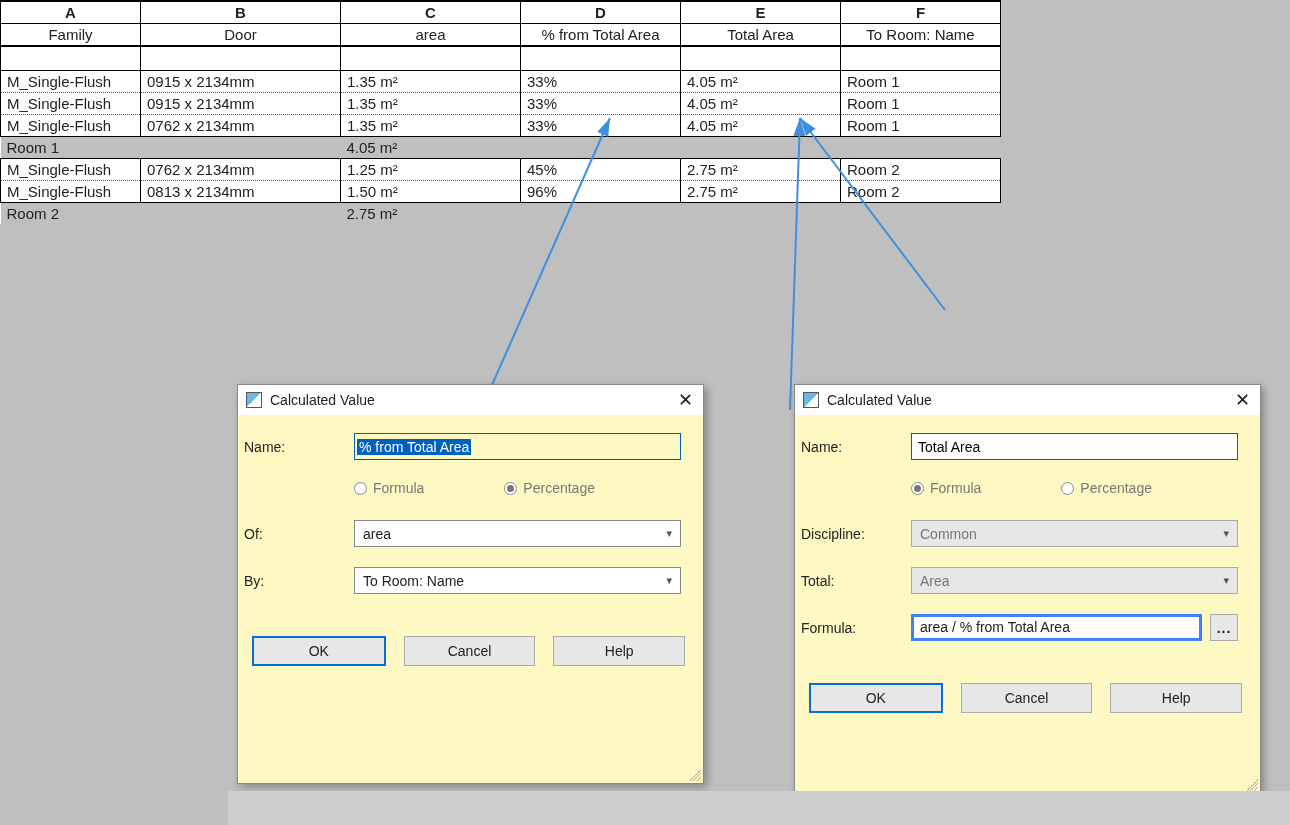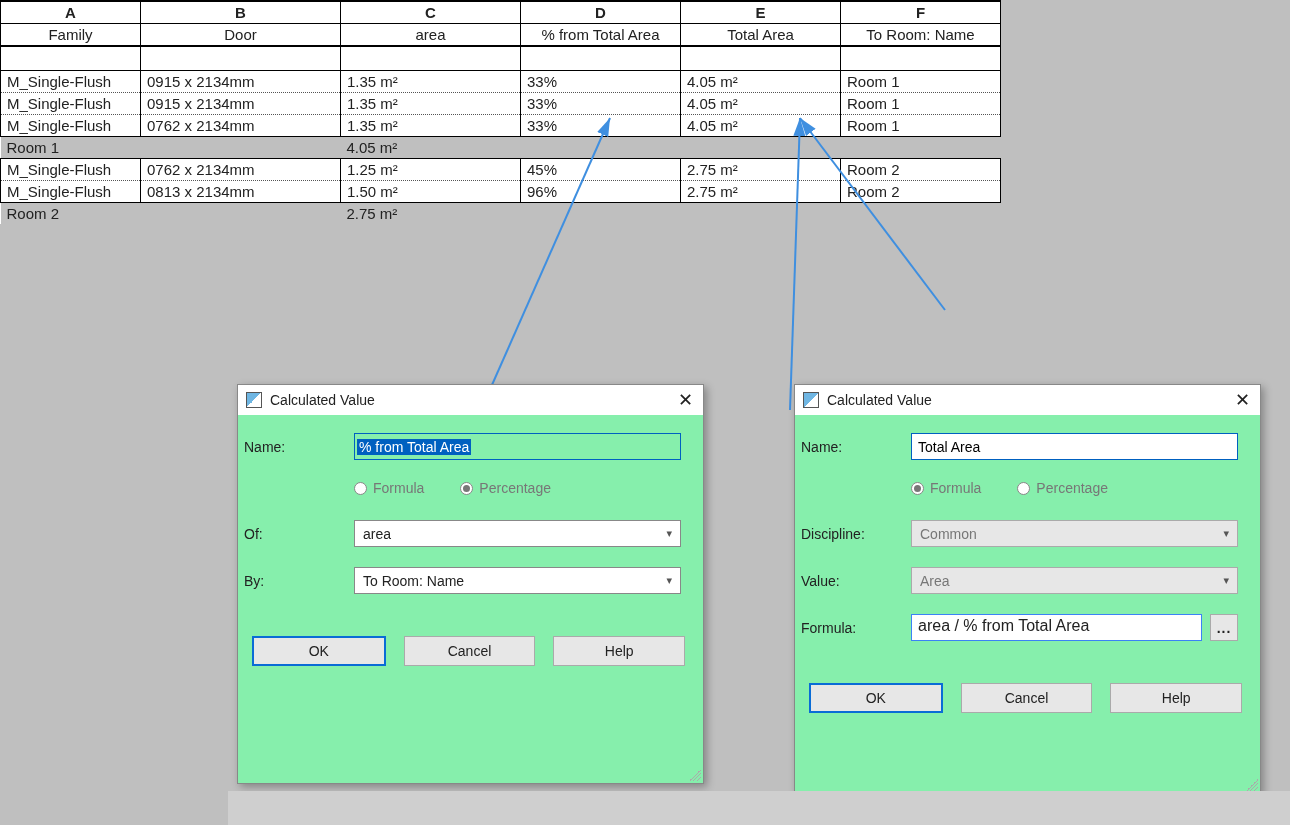--- a/index.html
+++ b/index.html
@@ -81,21 +81,21 @@
     border-left: 1px solid #000;
     border-right: 1px solid #000;
     height: 24px;
     background:#fff;
   }
 
   
   .dialog {
     position: absolute;
     width: 467px;
-    background: #86efac;
+    background: #fef9c3;
     border: 1px solid #888;
     box-shadow: 3px 3px 8px rgba(0,0,0,.3);
     font-size: 14px;
     color: #222;
   }
   .dialog .titlebar {
     display: flex;
     align-items: center;
     justify-content: space-between;
     padding: 6px 10px 6px 8px;
@@ -130,21 +130,21 @@
     flex: 1;
     height: 27px;
     border: 1px solid #0060c0;
     padding: 2px 6px;
     font-size: 14px;
     outline: none;
   }
   .dialog .sel-text { color:#fff; background:#0060c0; padding:0 2px; }
   .radio-row {
     display:flex;
-    gap: 36px;
+    gap: 80px;
     padding-left: 110px;
     margin-bottom: 24px;
     color:#777;
     align-items:center;
   }
   .radio {
     width: 13px; height: 13px;
     border: 1px solid #888;
     border-radius: 50%;
     display:inline-flex;
@@ -205,24 +205,24 @@
     background:#e7e7e7;
     display:flex;align-items:center;justify-content:center;
     margin-left:8px;
     font-weight:bold;
     cursor:pointer;
     letter-spacing:1px;
   }
   .formula-input{
     flex:1;
     height:27px;
-    border:1px solid #3b82f6;
+    border:3px solid #3b82f6;
     background:#fff;
     padding:2px 6px;
-    font-size:16px;
+    font-size:14px;
   }
   .disabled-text{ color:#777; }
 
   
   svg.overlay{
     position:absolute;
     left:0;top:0;
     width:1290px;height:825px;
     pointer-events:none;
   }
@@ -445,21 +445,21 @@
         </span>
     </div>
     <div class="row">
       <span class="lab">Discipline:</span>
       <div class="combo">
         <span class="disabled-text">Common</span>
         <span class="chev">▾</span>
       </div>
     </div>
     <div class="row">
-      <span class="lab">Value:</span>
+      <span class="lab">Total:</span>
       <div class="combo">
         <span class="disabled-text">Area</span>
         <span class="chev">▾</span>
       </div>
     </div>
     <div class="row">
       <span class="lab">Formula:</span>
       <div class="formula-input">area / % from Total Area</div>
       <div class="dots-btn">...</div>
     </div>

